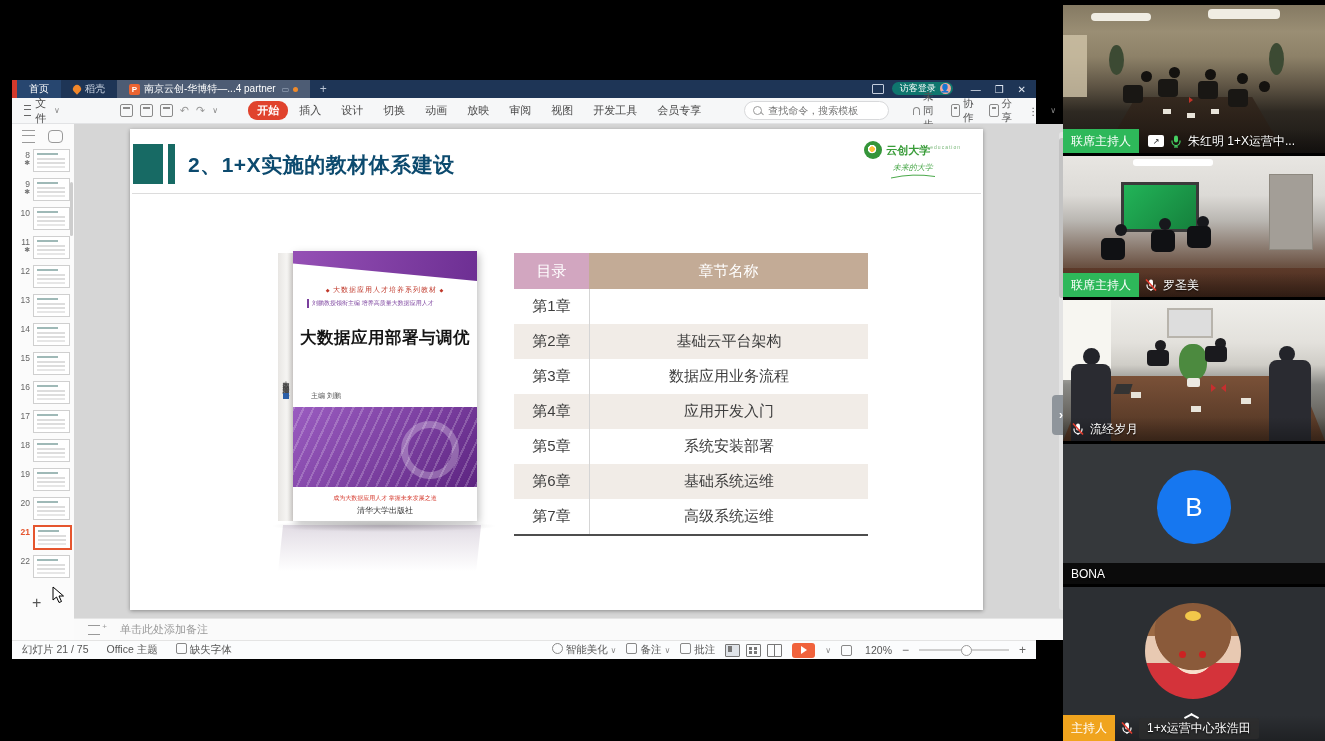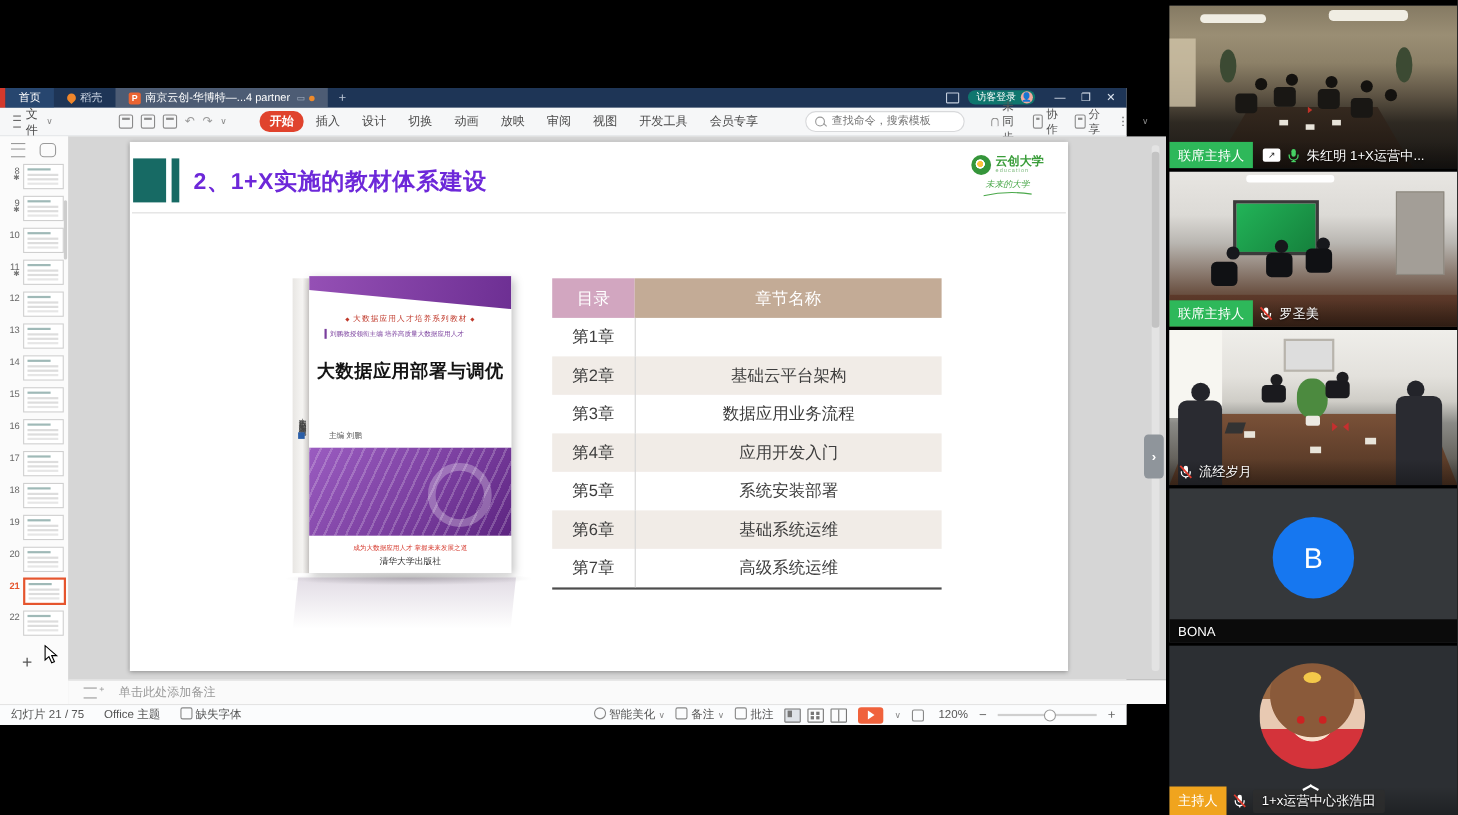--- a/index.html
+++ b/index.html
@@ -1,21 +1,21 @@
 <!DOCTYPE html>
 <html><head>
 <meta charset="utf-8">
 <style>
   html,body{margin:0;padding:0;background:#000;}
   #root{position:relative;width:1325px;height:741px;background:#000;overflow:hidden;
         font-family:"Liberation Sans","DejaVu Sans",sans-serif;-webkit-font-smoothing:antialiased;}
   .abs{position:absolute;}
 
   
-  #wps{left:0;top:80px;width:1024px;height:579px;background:#fff;}
+  #wps{left:12px;top:80px;width:1024px;height:579px;background:#fff;}
 
   
   #tabbar{left:0;top:0;width:100%;height:18px;background:#1e3556;display:flex;align-items:stretch;font-size:10px;color:#cfd8e6;}
   .wps-red{width:5px;background:#d3392c;}
   .ttab{display:flex;align-items:center;padding:0 12px;white-space:nowrap;}
   .ttab.home{background:#27466f;color:#fff;}
   .ttab.docer .flame{width:8px;height:8px;border-radius:50% 50% 50% 0;background:#f0862a;margin-right:4px;transform:rotate(-45deg);}
   .ttab.active{background:#4d5c74;color:#fff;}
   .picon{width:11px;height:11px;border-radius:2px;background:#eb6432;color:#fff;font-size:8px;font-weight:bold;display:flex;align-items:center;justify-content:center;margin-right:4px;}
   .tsuffix{margin-left:6px;color:#aab6c8;font-size:8px;}
@@ -67,27 +67,27 @@
   .tbox.sel{border:2px solid #e5552e;margin-top:0;}
   .thumb-scroll{position:absolute;right:1px;top:58px;width:3px;height:54px;background:#cdcdcd;border-radius:2px;}
   .addslide{position:absolute;left:20px;top:470px;font-size:16px;color:#555;}
   #cursor{position:absolute;left:40px;top:462px;}
 
   
   #canvas{left:62px;top:44px;width:998px;height:494px;background:#d6d6d6;overflow:hidden;}
   #slide{left:56px;top:5px;width:853px;height:481px;background:#fff;box-shadow:0 1px 4px rgba(0,0,0,.35);}
   .teal-sq{left:3px;top:15px;width:30px;height:40px;background:#176a64;}
   .teal-bar{left:38px;top:15px;width:7px;height:40px;background:#176a64;}
-  #slide-title{left:58px;top:22px;font-size:21px;font-weight:bold;color:#6d28d9;letter-spacing:.5px;}
+  #slide-title{left:58px;top:22px;font-size:21px;font-weight:bold;color:#0c4a6e;letter-spacing:.5px;}
   .hr{left:2px;top:64px;width:849px;height:1px;background:#dcdcdc;}
   
   #logo{right:22px;top:12px;display:flex;flex-direction:column;align-items:center;}
   .logo-row{display:flex;align-items:center;gap:4px;}
   .logo-circle{width:18px;height:18px;border-radius:50%;background:radial-gradient(circle at 45% 45%, #ffc23d 0 2.5px, #ffffff 3px 4px, #35953a 4.5px 9px);}
-  .logo-texts{display:flex;flex-direction:column;line-height:1;}
+  .logo-texts{display:flex;line-height:1;}
   .logo-name{font-size:11px;font-weight:bold;color:#3a9d3a;}
   .logo-sub{font-size:5px;color:#7ab87a;letter-spacing:1px;}
   .logo-tag{font-size:8px;color:#4aa84a;font-style:italic;margin-top:3px;}
   .logo-swoosh{width:44px;height:5px;margin-top:1px;}
 
   
   #book-spine{left:148px;top:124px;width:15px;height:268px;background:linear-gradient(90deg,#e8e6e3,#f6f5f3 60%,#d8d5d2);display:flex;flex-direction:column;align-items:center;justify-content:center;}
   .spine-text{writing-mode:vertical-rl;font-size:7px;color:#444;letter-spacing:1px;}
   .spine-logo{width:6px;height:6px;background:#2b5fa8;margin-top:8px;}
   #book-cover{left:163px;top:122px;width:184px;height:270px;background:#fff;box-shadow:2px 3px 8px rgba(0,0,0,.25);overflow:hidden;}

